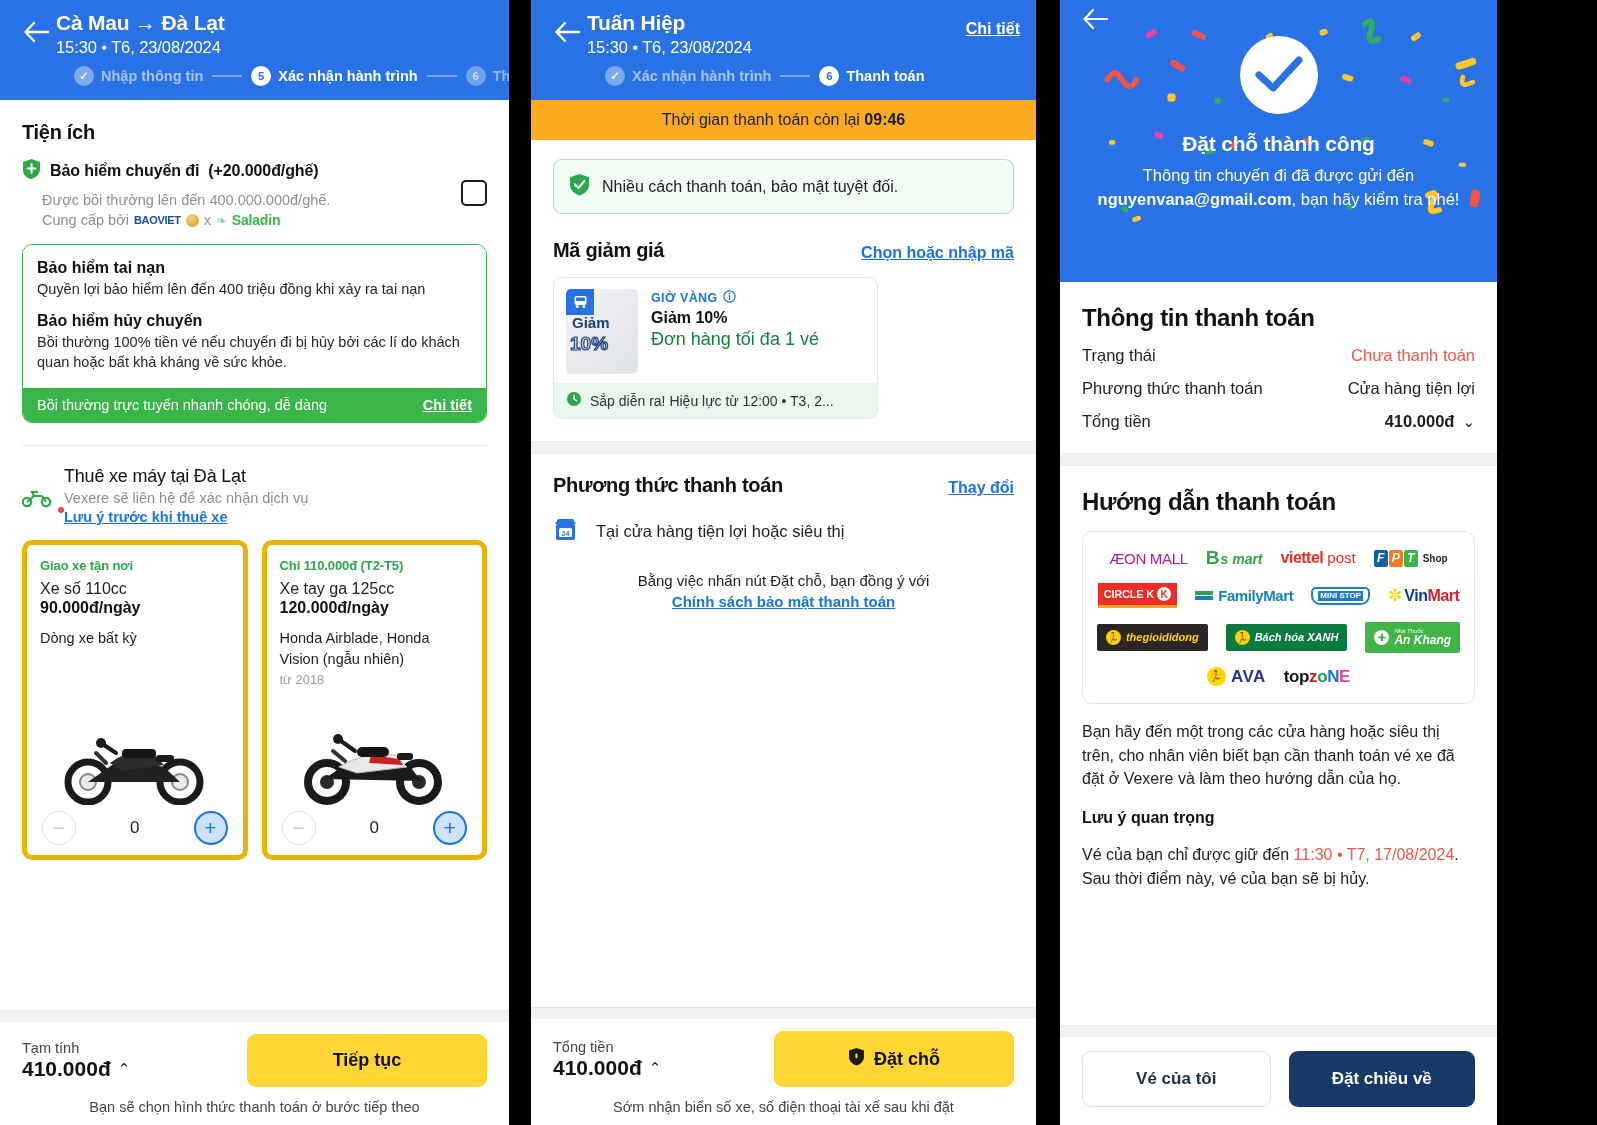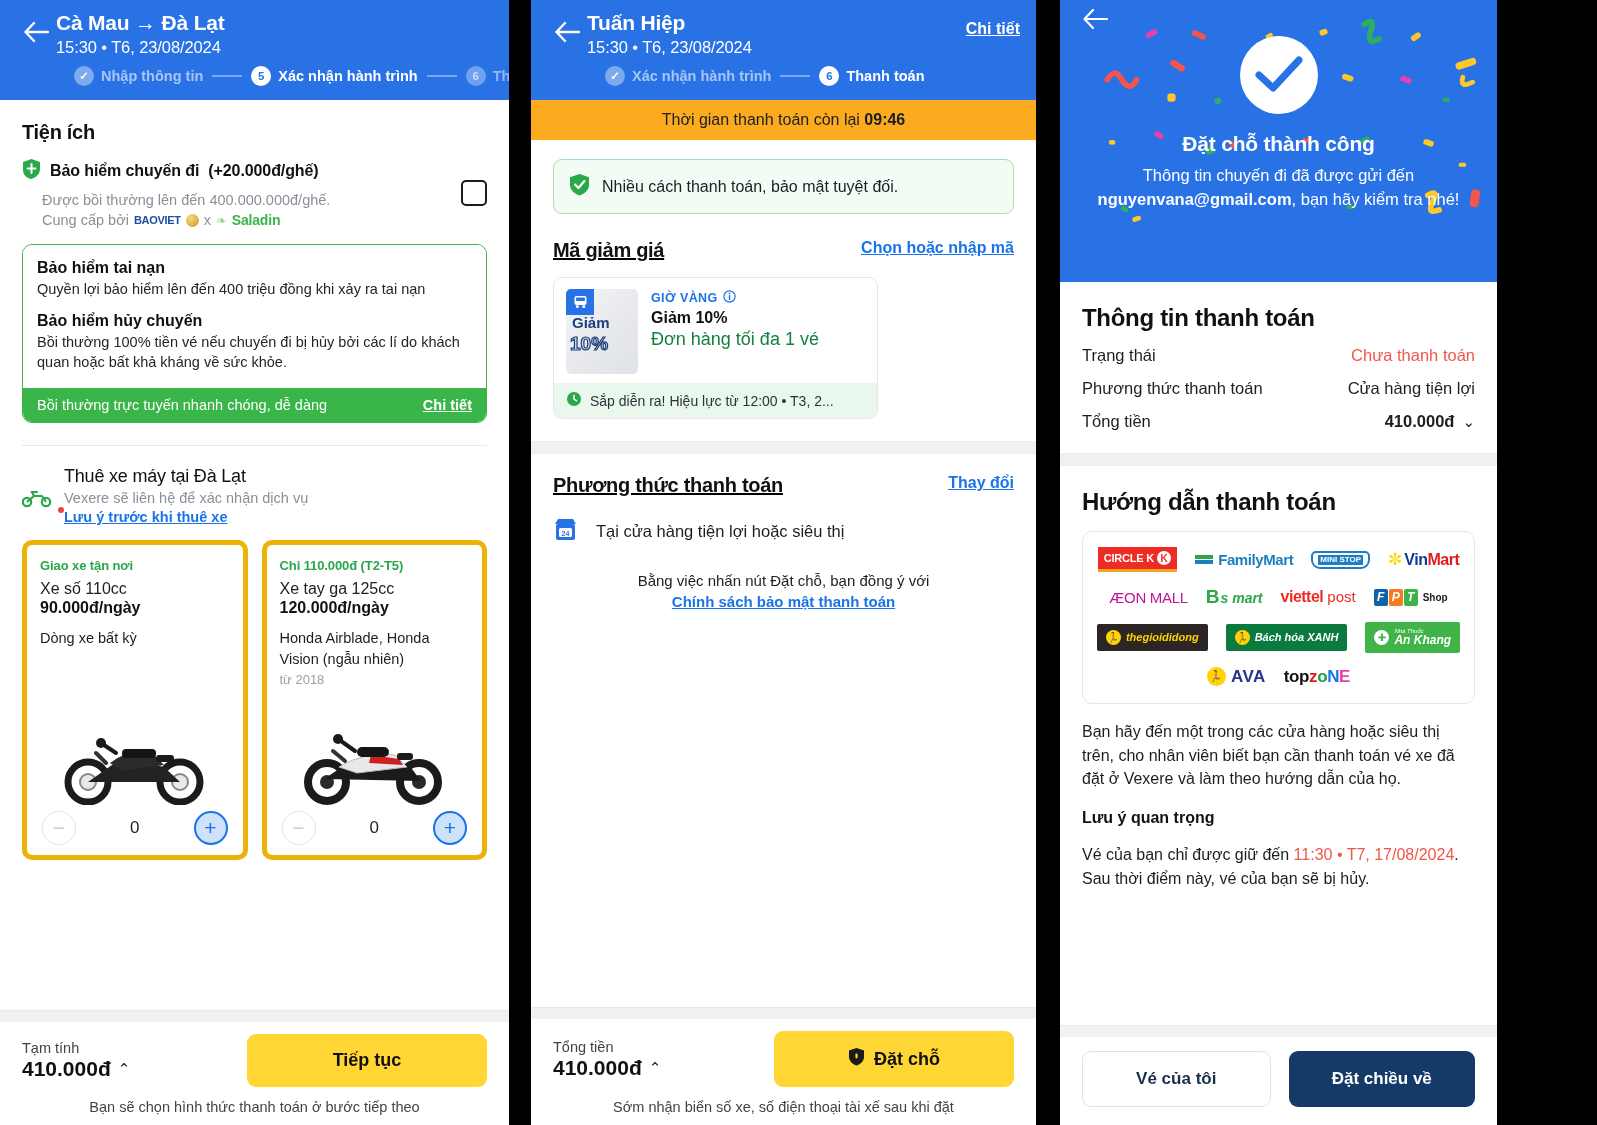--- a/index.html
+++ b/index.html
@@ -146,21 +146,21 @@
     font-size: 16px; padding: 11px 0; flex: 0 0 auto;
   }
   .timer-bar b { font-weight: bold; }
   .p2-pad { padding: 0 22px; }
   .secure-box {
     display: flex; align-items: center; gap: 12px;
     border: 1px solid #a8dfb4; background: #f3fbf5;
     border-radius: 9px; padding: 13px 15px; margin-top: 19px;
   }
   .secure-text { font-size: 16px; color: #1b1e23; }
-  .p2-sec-head { display: flex; align-items: flex-start; justify-content: space-between; margin-top: 25px; text-decoration: underline; }
+  .p2-sec-head { display: flex; align-items: flex-end; justify-content: space-between; margin-top: 25px; }
   .blue-link { font-size: 16px; font-weight: bold; color: #1a73e8; text-decoration: underline; cursor: pointer; }
   .voucher {
     border: 1px solid #e4e6ea; border-radius: 9px; margin-top: 15px;
     width: 325px; overflow: hidden; cursor: pointer;
   }
   .v-top { display: flex; padding: 11px 12px 9px 12px; gap: 13px; }
   .v-thumb {
     width: 72px; height: 85px; flex: 0 0 72px; border-radius: 5px;
     background: linear-gradient(135deg, #f4f5f7 0%, #e6e8ec 60%, #dfe2e7 100%);
     position: relative; overflow: hidden;
@@ -652,59 +652,59 @@
         </div>
       </div>
 
       <div class="gray-band"></div>
 
       <div class="p3-pad">
         <div class="p3-sec-title">Hướng dẫn thanh toán</div>
 
         <div class="logo-box">
           <div class="logo-row">
-            <span class="lg lg-circlek">
-              <span>CIRCLE K</span>
-                <span class="k">K</span>
-            </span>
-            <span class="lg lg-family">
-              <span class="bars">
-                  <i style="background:#2aa84a"></i>
-                  <i style="background:#1a7fbe"></i>
-                </span>
-              <span class="t">FamilyMart</span>
-            </span>
-            <span class="lg lg-mini">
-              <span class="m1">MINI STOP</span>
-            </span>
-            <span class="lg lg-vin">
-              <span class="star">✼</span>
-              <span class="t"><span class="blu">Vin</span>Mart</span>
-            </span>
-          </div>
-          <div class="logo-row">
             <span class="lg lg-aeon">ÆON MALL</span>
             <span class="lg lg-bsmart">
                 <span class="b">B</span>
                 <span class="s">s mart</span>
               </span>
             <span class="lg lg-viettel">
                 <span class="v">viettel</span>
                 <span class="p">post</span>
               </span>
             <span class="lg lg-fpt">
               <span class="blk">
                   <i style="background:#0f62a8">F</i>
                   <i style="background:#f47b20">P</i>
                   <i style="background:#3cb44a">T</i>
                 </span>
               <span class="sh">Shop</span>
             </span>
           </div>
           <div class="logo-row">
+            <span class="lg lg-circlek">
+              <span>CIRCLE K</span>
+                <span class="k">K</span>
+            </span>
+            <span class="lg lg-family">
+              <span class="bars">
+                  <i style="background:#2aa84a"></i>
+                  <i style="background:#1a7fbe"></i>
+                </span>
+              <span class="t">FamilyMart</span>
+            </span>
+            <span class="lg lg-mini">
+              <span class="m1">MINI STOP</span>
+            </span>
+            <span class="lg lg-vin">
+              <span class="star">✼</span>
+              <span class="t"><span class="blu">Vin</span>Mart</span>
+            </span>
+          </div>
+          <div class="logo-row">
             <span class="chip chip-tgdd">
               <span class="ball">🏃</span>
               <span class="t">thegioididong</span>
             </span>
             <span class="chip chip-bhx">
               <span class="ball">🏃</span>
               <span class="t">Bách hóa XANH</span>
             </span>
             <span class="chip chip-ank">
               <span class="ball">✚</span>

